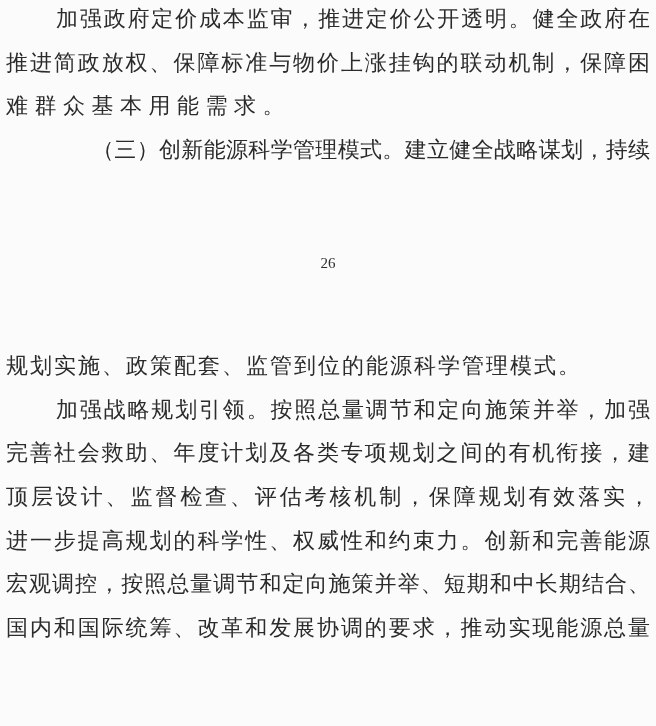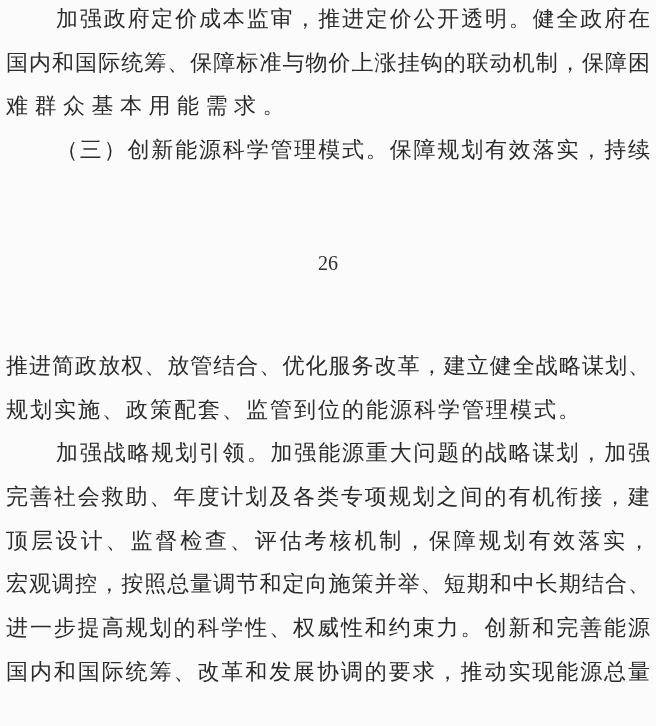--- a/index.html
+++ b/index.html
@@ -35,52 +35,51 @@
     overflow: hidden;
     white-space: nowrap;
   }
   .line.indent { text-indent: 50px; }
   .line.end {
     text-align: right;
     text-align-last: left;
     letter-spacing: 2px;
   }
   .line.end.wide { letter-spacing: 6.5px; }
-  .section-heading { font-style: normal; }
+  .section-heading { font-style: normal; margin-left: 36px; }
   .page-number {
     position: absolute;
     top: 252px;
     left: 0;
     width: 656px;
     height: 22px;
     line-height: 22px;
     text-align: center;
-    font-size: 20px;
+    font-size: 15px;
     color: #2e2e2e;
     font-family: "Liberation Serif", "DejaVu Serif", serif;
   }
 </style>
 </head>
 <body>
 
 <div class="doc">
 
   <div class="page-block top">
     <div class="line indent">加强政府定价成本监审，推进定价公开透明。健全政府在</div>
-    <div class="line">国内和国际统筹、保障标准与物价上涨挂钩的联动机制，保障困</div>
+    <div class="line">推进简政放权、保障标准与物价上涨挂钩的联动机制，保障困</div>
     <div class="line end wide">难群众基本用能需求。</div>
-    <div class="line indent"><span class="section-heading">（三）创新能源科学管理模式。</span><span>保障规划有效落实，持续</span></div>
+    <div class="line indent"><span class="section-heading">（三）创新能源科学管理模式。</span><span>建立健全战略谋划，持续</span></div>
   </div>
 
   <div class="page-number">26</div>
 
   <div class="page-block bottom">
-    <div class="line">推进简政放权、放管结合、优化服务改革，建立健全战略谋划、</div>
     <div class="line end">规划实施、政策配套、监管到位的能源科学管理模式。</div>
-    <div class="line indent">加强战略规划引领。加强能源重大问题的战略谋划，加强</div>
+    <div class="line indent">加强战略规划引领。按照总量调节和定向施策并举，加强</div>
     <div class="line">完善社会救助、年度计划及各类专项规划之间的有机衔接，建</div>
     <div class="line">顶层设计、监督检查、评估考核机制，保障规划有效落实，</div>
+    <div class="line">进一步提高规划的科学性、权威性和约束力。创新和完善能源</div>
     <div class="line">宏观调控，按照总量调节和定向施策并举、短期和中长期结合、</div>
-    <div class="line">进一步提高规划的科学性、权威性和约束力。创新和完善能源</div>
     <div class="line">国内和国际统筹、改革和发展协调的要求，推动实现能源总量</div>
   </div>
 
 </div>
 
 </body></html>

